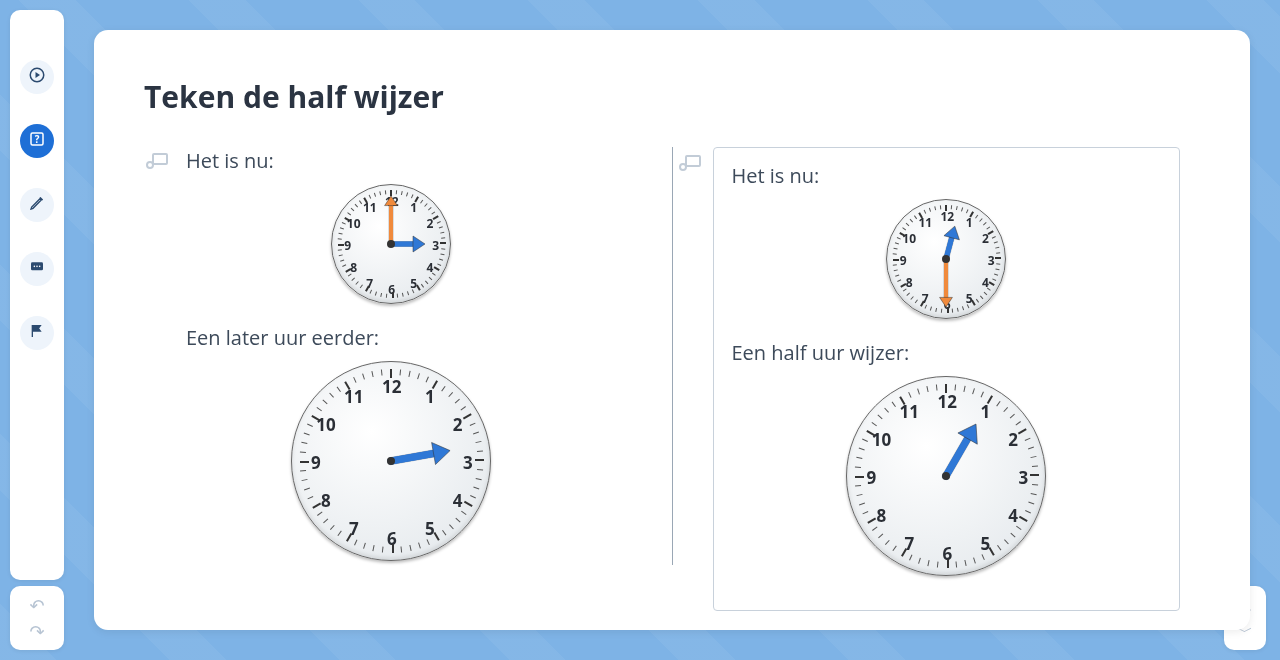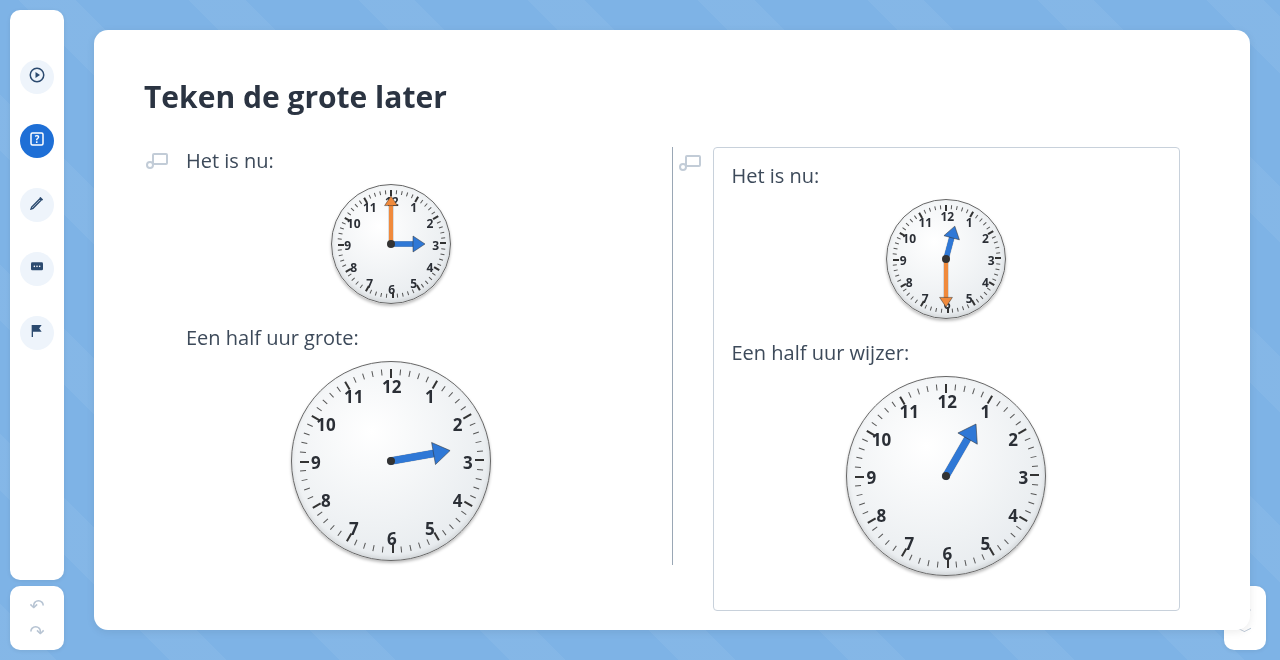--- a/index.html
+++ b/index.html
@@ -242,21 +242,21 @@
 <div class="pager">
   <div class="btn">
     <span>︿</span>
   </div>
   <div class="btn">
     <span>﹀</span>
   </div>
 </div>
 
 <div class="main">
-  <h1 class="title">Teken de grote later</h1>
+  <h1 class="title">Teken de half wijzer</h1>
 
   <div class="cols">
 
     <div class="col">
       <div class="label-row">
         <span class="presence-icon">
           <svg width="24" height="18" viewBox="0 0 24 18">
               <rect x="8" y="2" width="14" height="10" rx="1" fill="none" stroke="currentColor" stroke-width="2"></rect>
               <circle cx="5" cy="13" r="3" fill="none" stroke="currentColor" stroke-width="2"></circle>
             </svg>
@@ -352,21 +352,21 @@
                 <line x1="2.5" y1="9" x2="2.5" y2="34" stroke="#2f78d6" stroke-width="5" stroke-linecap="round"></line>
                 <path d="M2.5 0 L-5.5 12 L10.5 12 Z" fill="#2f78d6" stroke="#333" stroke-width="0.5"></path>
               </svg>
             </div>
             <div class="center-dot"></div>
           </div>
       </div>
 
       <div class="label-row" style="margin-top:20px">
         <span class="presence-icon" style="visibility:hidden">.</span>
-        <span class="label-text">Een half uur grote:</span>
+        <span class="label-text">Een later uur eerder:</span>
       </div>
       <div class="clock-wrap">
         <div class="clock large">
             <div class="num" style="left: 100px; top: 24px;">12</div>
             <div class="num" style="left: 138px; top: 34.1821px;">1</div>
             <div class="num" style="left: 165.818px; top: 62px;">2</div>
             <div class="num" style="left: 176px; top: 100px;">3</div>
             <div class="num" style="left: 165.818px; top: 138px;">4</div>
             <div class="num" style="left: 138px; top: 165.818px;">5</div>
             <div class="num" style="left: 100px; top: 176px;">6</div>

